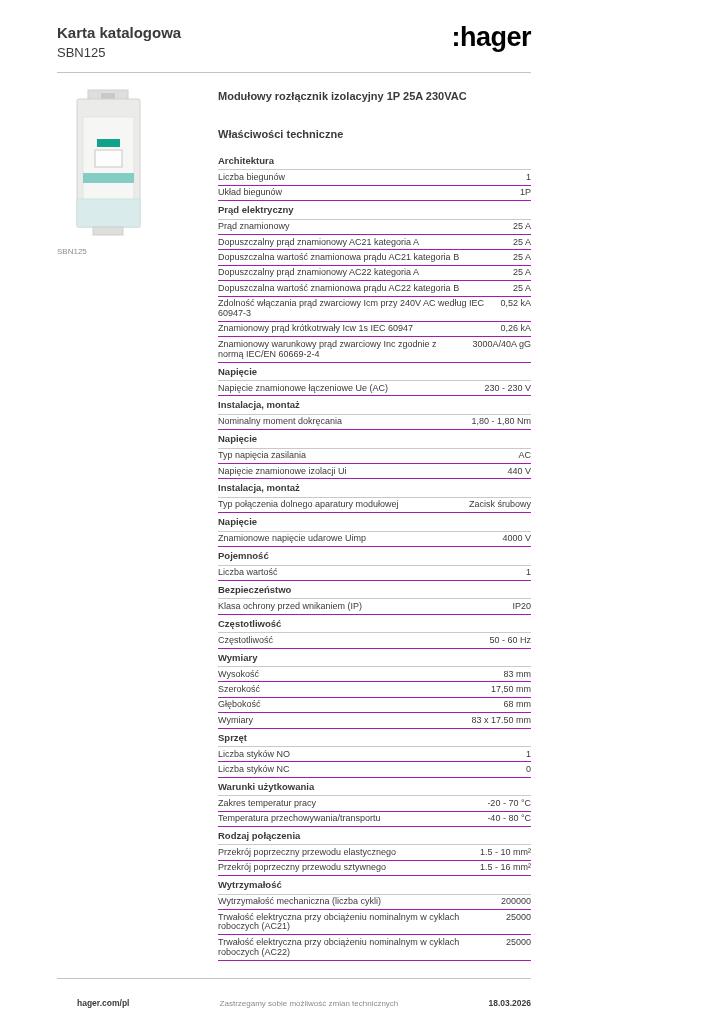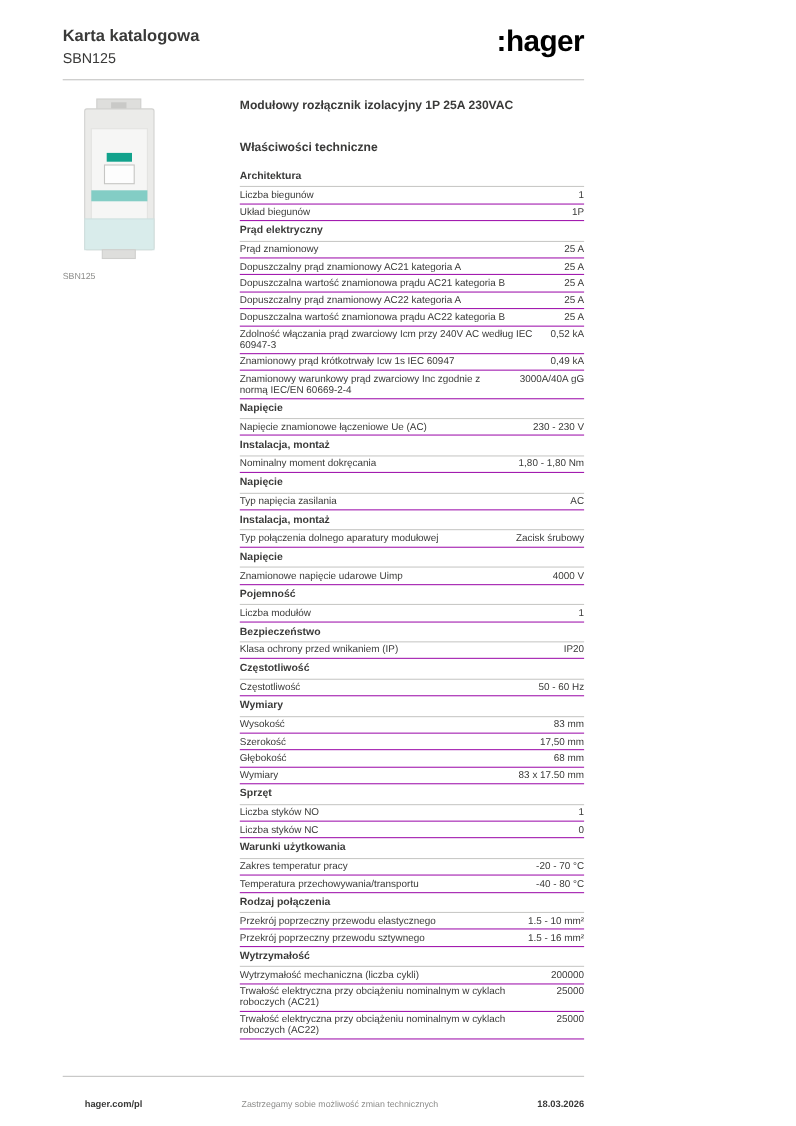--- a/index.html
+++ b/index.html
@@ -133,21 +133,21 @@
             <div class="spec-row">
               <span class="spec-label">Dopuszczalna wartość znamionowa prądu AC22 kategoria B</span>
               <span class="spec-value">25 A</span>
             </div>
             <div class="spec-row">
               <span class="spec-label">Zdolność włączania prąd zwarciowy Icm przy 240V AC według IEC 60947-3</span>
               <span class="spec-value">0,52 kA</span>
             </div>
             <div class="spec-row">
               <span class="spec-label">Znamionowy prąd krótkotrwały Icw 1s IEC 60947</span>
-              <span class="spec-value">0,49 kA</span>
+              <span class="spec-value">0,26 kA</span>
             </div>
             <div class="spec-row">
               <span class="spec-label">Znamionowy warunkowy prąd zwarciowy Inc zgodnie z normą IEC/EN 60669-2-4</span>
               <span class="spec-value">3000A/40A gG</span>
             </div>
           </section>
           <section class="spec-section">
             <div class="spec-section-title">Napięcie</div>
             <div class="spec-row">
               <span class="spec-label">Napięcie znamionowe łączeniowe Ue (AC)</span>
@@ -160,39 +160,43 @@
               <span class="spec-label">Nominalny moment dokręcania</span>
               <span class="spec-value">1,80 - 1,80 Nm</span>
             </div>
           </section>
           <section class="spec-section">
             <div class="spec-section-title">Napięcie</div>
             <div class="spec-row">
               <span class="spec-label">Typ napięcia zasilania</span>
               <span class="spec-value">AC</span>
             </div>
+            <div class="spec-row">
+              <span class="spec-label">Napięcie znamionowe izolacji Ui</span>
+              <span class="spec-value">440 V</span>
+            </div>
           </section>
           <section class="spec-section">
             <div class="spec-section-title">Instalacja, montaż</div>
             <div class="spec-row">
               <span class="spec-label">Typ połączenia dolnego aparatury modułowej</span>
               <span class="spec-value">Zacisk śrubowy</span>
             </div>
           </section>
           <section class="spec-section">
             <div class="spec-section-title">Napięcie</div>
             <div class="spec-row">
               <span class="spec-label">Znamionowe napięcie udarowe Uimp</span>
               <span class="spec-value">4000 V</span>
             </div>
           </section>
           <section class="spec-section">
             <div class="spec-section-title">Pojemność</div>
             <div class="spec-row">
-              <span class="spec-label">Liczba modułów</span>
+              <span class="spec-label">Liczba wartość</span>
               <span class="spec-value">1</span>
             </div>
           </section>
           <section class="spec-section">
             <div class="spec-section-title">Bezpieczeństwo</div>
             <div class="spec-row">
               <span class="spec-label">Klasa ochrony przed wnikaniem (IP)</span>
               <span class="spec-value">IP20</span>
             </div>
           </section>

